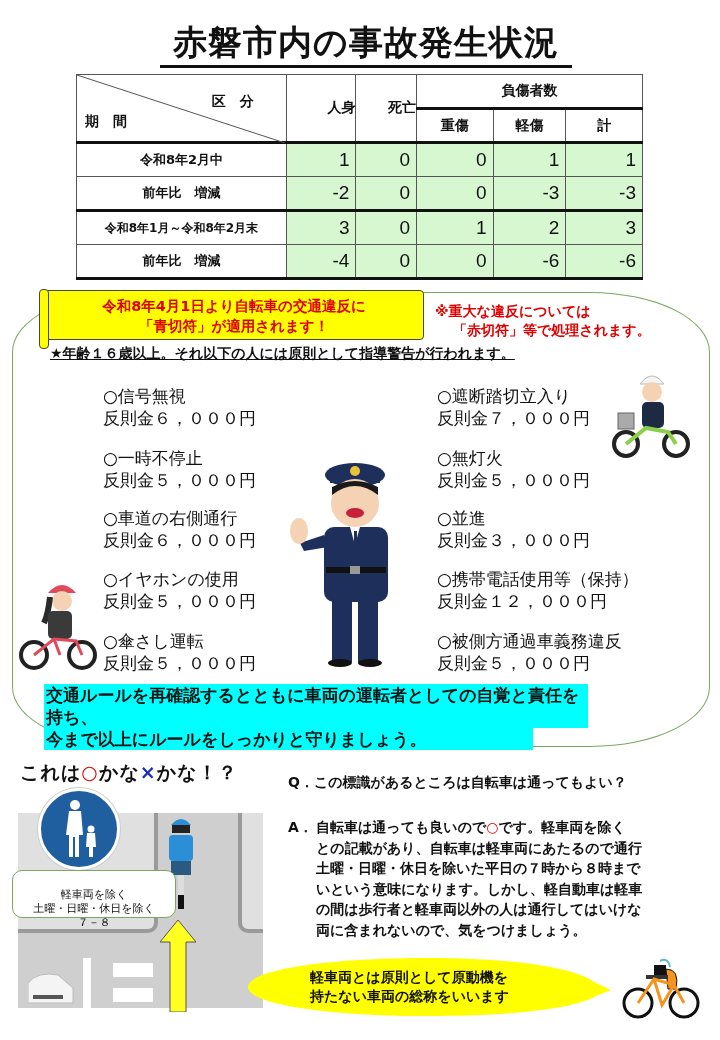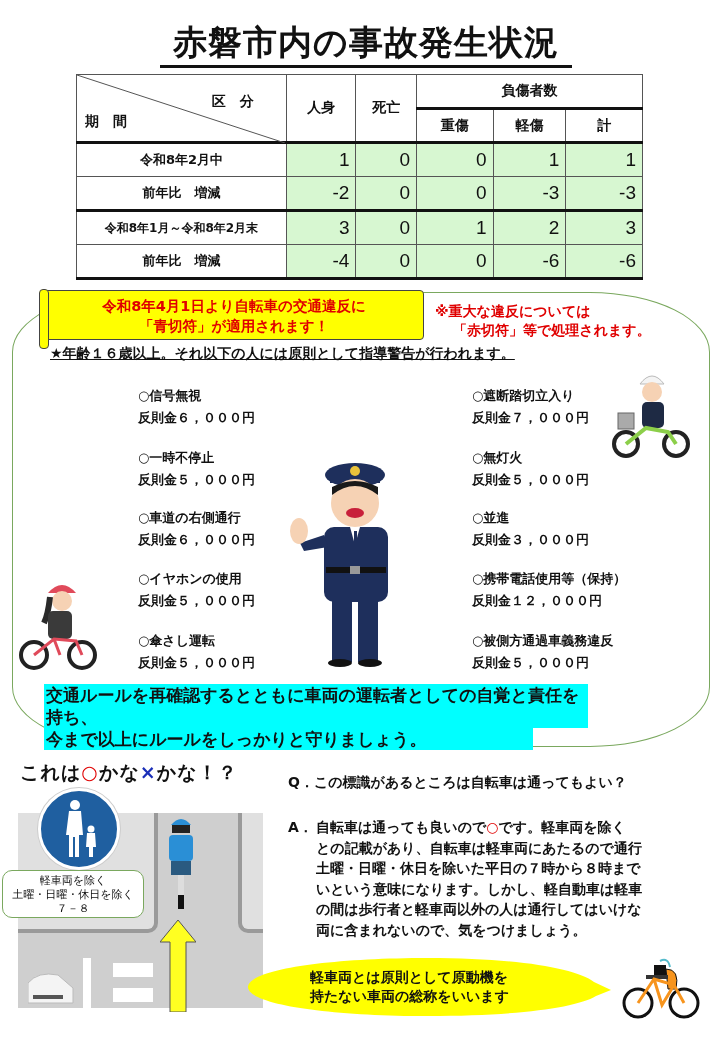--- a/index.html
+++ b/index.html
@@ -21,21 +21,21 @@
   table.stats th { background: #fff; font-weight: bold; height: 34px; }
   table.stats .head-corner { position: relative; width: 208px; height: 68px; border-bottom: 3px solid #111; }
   table.stats .head-corner svg { position: absolute; left: 0; top: 0; }
   .corner-kubun { position: absolute; right: 18px; top: 18px; font-size: 14px; letter-spacing: 14px; }
   .corner-kikan { position: absolute; left: 8px; top: 38px; font-size: 14px; letter-spacing: 14px; }
   table.stats td.label { text-align: center; height: 34px; background: #fff; font-size: 13px; }
   table.stats td.num { background: #d7f7d1; text-align: right; padding-right: 6px; font-size: 19px; font-family: "Liberation Sans", sans-serif; font-weight: normal; }
   table.stats tr.sep td { border-top: 3px solid #111; }
   table.stats tr.last td { border-bottom: 3px solid #111; }
   table.stats th.sub { border-top: 3px solid #111; border-bottom: 3px solid #111; }
-  table.stats th.bigh { border-bottom: 3px solid #111; }
+  table.stats th.bigh { border-bottom: 3px solid #111; text-align: right; }
 
   
   .main-box {
     position: absolute; left: 12px; top: 292px; width: 698px; height: 455px;
     border: 1.5px solid #7aa85e; border-radius: 120px / 60px;
   }
 
   .scroll-banner {
     position: absolute; left: 44px; top: 290px; width: 380px; height: 50px;
     background: #ffff00; border: 1.5px solid #444; border-radius: 4px;
@@ -50,21 +50,21 @@
     font-size: 14px; line-height: 19px;
   }
   .red-note span { display: block; }
   .red-note .l2 { padding-left: 18px; }
 
   .age-note {
     position: absolute; left: 50px; top: 345px; font-size: 14px; font-weight: bold;
     text-decoration: underline;
   }
 
-  .viol { position: absolute; font-size: 13px; font-weight: bold; line-height: 22px; margin-left: 35px; }
+  .viol { position: absolute; font-size: 17px; font-weight: normal; line-height: 22px; }
   .viol .name, .viol .fine { display: block; }
 
   .highlight {
     position: absolute; left: 44px; top: 684px; font-size: 17px; font-weight: bold; line-height: 22px;
   }
   .highlight span { display: block; background: #00ffff; padding: 0 2px; }
   .highlight .h1 { width: 544px; }
   .highlight .h2 { width: 489px; }
 
   
@@ -79,22 +79,22 @@
   .road .block-r { position: absolute; right: 0; top: 0; width: 25px; height: 120px; background: #e0e0e0; border-left: 4px solid #9a9a9a; border-bottom: 4px solid #9a9a9a; border-bottom-left-radius: 10px; }
   .road .lane { position: absolute; left: 65px; top: 145px; width: 8px; height: 50px; background: #fff; }
   .road .cross1 { position: absolute; left: 95px; top: 150px; width: 40px; height: 14px; background: #fff; }
   .road .cross2 { position: absolute; left: 95px; top: 175px; width: 40px; height: 14px; background: #fff; }
 
   .sign {
     position: absolute; left: 38px; top: 788px; width: 82px; height: 82px; border-radius: 50%;
     background: #1f5fa0; border: 3px solid #fff; box-shadow: 0 0 0 1px #ccc;
   }
   .sign-text {
-    position: absolute; left: 2px; top: 870px; width: 142px; height: 48px; background: #fff;
-    border: 1.5px solid #7aa85e; border-radius: 10px; text-align: center; font-size: 11px; line-height: 14px; padding-top: 3px;
+    position: absolute; left: 12px; top: 870px; width: 164px; height: 48px; background: #fff;
+    border: 1.5px solid #7aa85e; border-radius: 10px; text-align: center; font-size: 11px; line-height: 14px; padding-top: 17px;
   }
   .arrow { position: absolute; left: 160px; top: 920px; }
 
   .qa { position: absolute; left: 288px; font-size: 14px; font-weight: bold; line-height: 20.5px; }
   .qa.q { top: 772px; }
   .qa.a { top: 817px; width: 410px; }
   .qa.a .prefix { position: absolute; left: 0; top: 0; }
   .qa.a .body { padding-left: 28px; display: block; }
   .qa.a .line { display: block; white-space: nowrap; }
   .qa .red-o { color: #e00000; }

